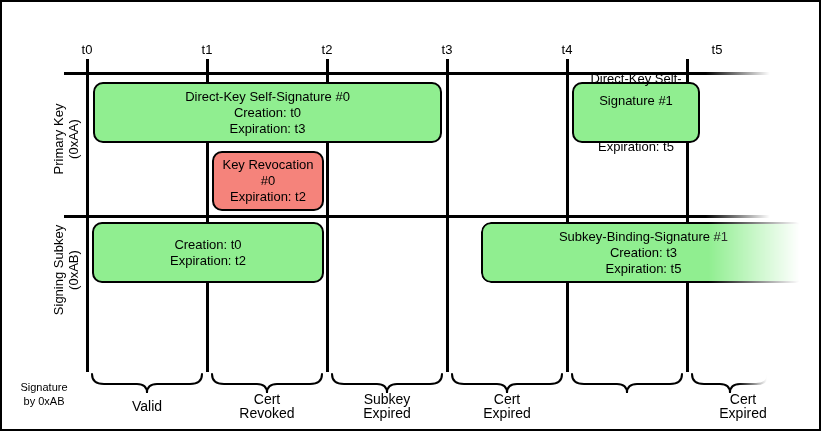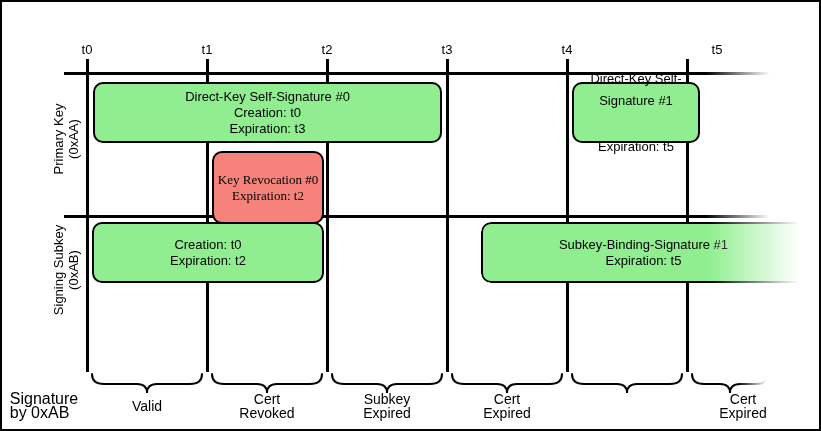--- a/index.html
+++ b/index.html
@@ -15,38 +15,38 @@
   .hline{position:absolute;left:62px;width:713px;height:3px;
     background:linear-gradient(to right,#000 90%,rgba(0,0,0,0) 99%);}
   
   .row-label{position:absolute;width:160px;transform:translate(-50%,-50%) rotate(-90deg);
     text-align:center;font-size:13px;line-height:15px;white-space:pre-line;}
   
   .sig-box{position:absolute;box-sizing:border-box;border:2px solid #000;border-radius:10px;
     display:flex;flex-direction:column;justify-content:center;
     text-align:center;font-size:13px;line-height:16px;}
   #box-dk0{left:91px;top:80px;width:349px;height:61px;}
-  #box-rev0{left:210px;top:149px;width:112px;height:73px;font-family:Liberation Serif, serif;}
+  #box-rev0{left:210px;top:149px;width:112px;height:60px;}
   #box-dk1{left:570px;top:80px;width:128px;height:61px;line-height:22px;gap:24px;}
   #box-sbs0{left:90px;top:220px;width:232px;height:61px;}
   #box-sbs1{left:450px;top:220px;width:325px;height:61px;
     -webkit-mask-image:linear-gradient(to right,#000 70%,rgba(0,0,0,0) 98%);
     mask-image:linear-gradient(to right,#000 70%,rgba(0,0,0,0) 98%);margin-left:29px;}
   
   .brace{position:absolute;top:371px;height:22px;}
   .brace svg{display:block;}
   .brace-fade{-webkit-mask-image:linear-gradient(to right,#000 60%,rgba(0,0,0,0) 96%);
     mask-image:linear-gradient(to right,#000 60%,rgba(0,0,0,0) 96%);}
   
   .period-label{position:absolute;top:389px;height:30px;width:112px;transform:translateX(-50%);
     display:flex;flex-direction:column;justify-content:center;align-items:center;
     text-align:center;font-size:14px;line-height:14px;white-space:pre-line;}
-  .axis-note{position:absolute;left:3px;top:389px;width:78px;height:30px;
+  .axis-note{position:absolute;left:3px;top:377px;width:78px;height:30px;
     display:flex;flex-direction:column;justify-content:center;align-items:center;
-    text-align:left;font-size:16px;line-height:14px;white-space:pre-line;}
+    text-align:center;font-size:11px;line-height:14px;white-space:pre-line;}
 </style>
 </head>
 <body>
 
 <div class="canvas">
 
   <div class="tick-label" style="left:85px">t0</div>
   <div class="tick-label" style="left:205px">t1</div>
   <div class="tick-label" style="left:325px">t2</div>
   <div class="tick-label" style="left:445px">t3</div>
@@ -84,20 +84,21 @@
     <div>Expiration: t5</div>
   </div>
 
   <div class="sig-box" id="box-sbs0" style="background-color: rgb(144, 238, 144);">
     <div>Creation: t0</div>
     <div>Expiration: t2</div>
   </div>
 
   <div class="sig-box" id="box-sbs1" style="background-color: rgb(144, 238, 144);">
     <div>Subkey-Binding-Signature #1</div>
+    <div>Creation: t3</div>
     <div>Expiration: t5</div>
   </div>
 
   <div class="brace" style="left:88px">
     <svg width="114" height="22" viewBox="0 0 114 22">
         <path d="M2,1 C2,8 6,11 14,11 L47,11 C53,11 57,14 57,20 C57,14 61,11 67,11 L100,11 C108,11 112,8 112,1" fill="none" stroke="#000" stroke-width="2" stroke-linecap="round"></path>
       </svg>
   </div>
   <div class="brace" style="left:208px">
     <svg width="114" height="22" viewBox="0 0 114 22">

